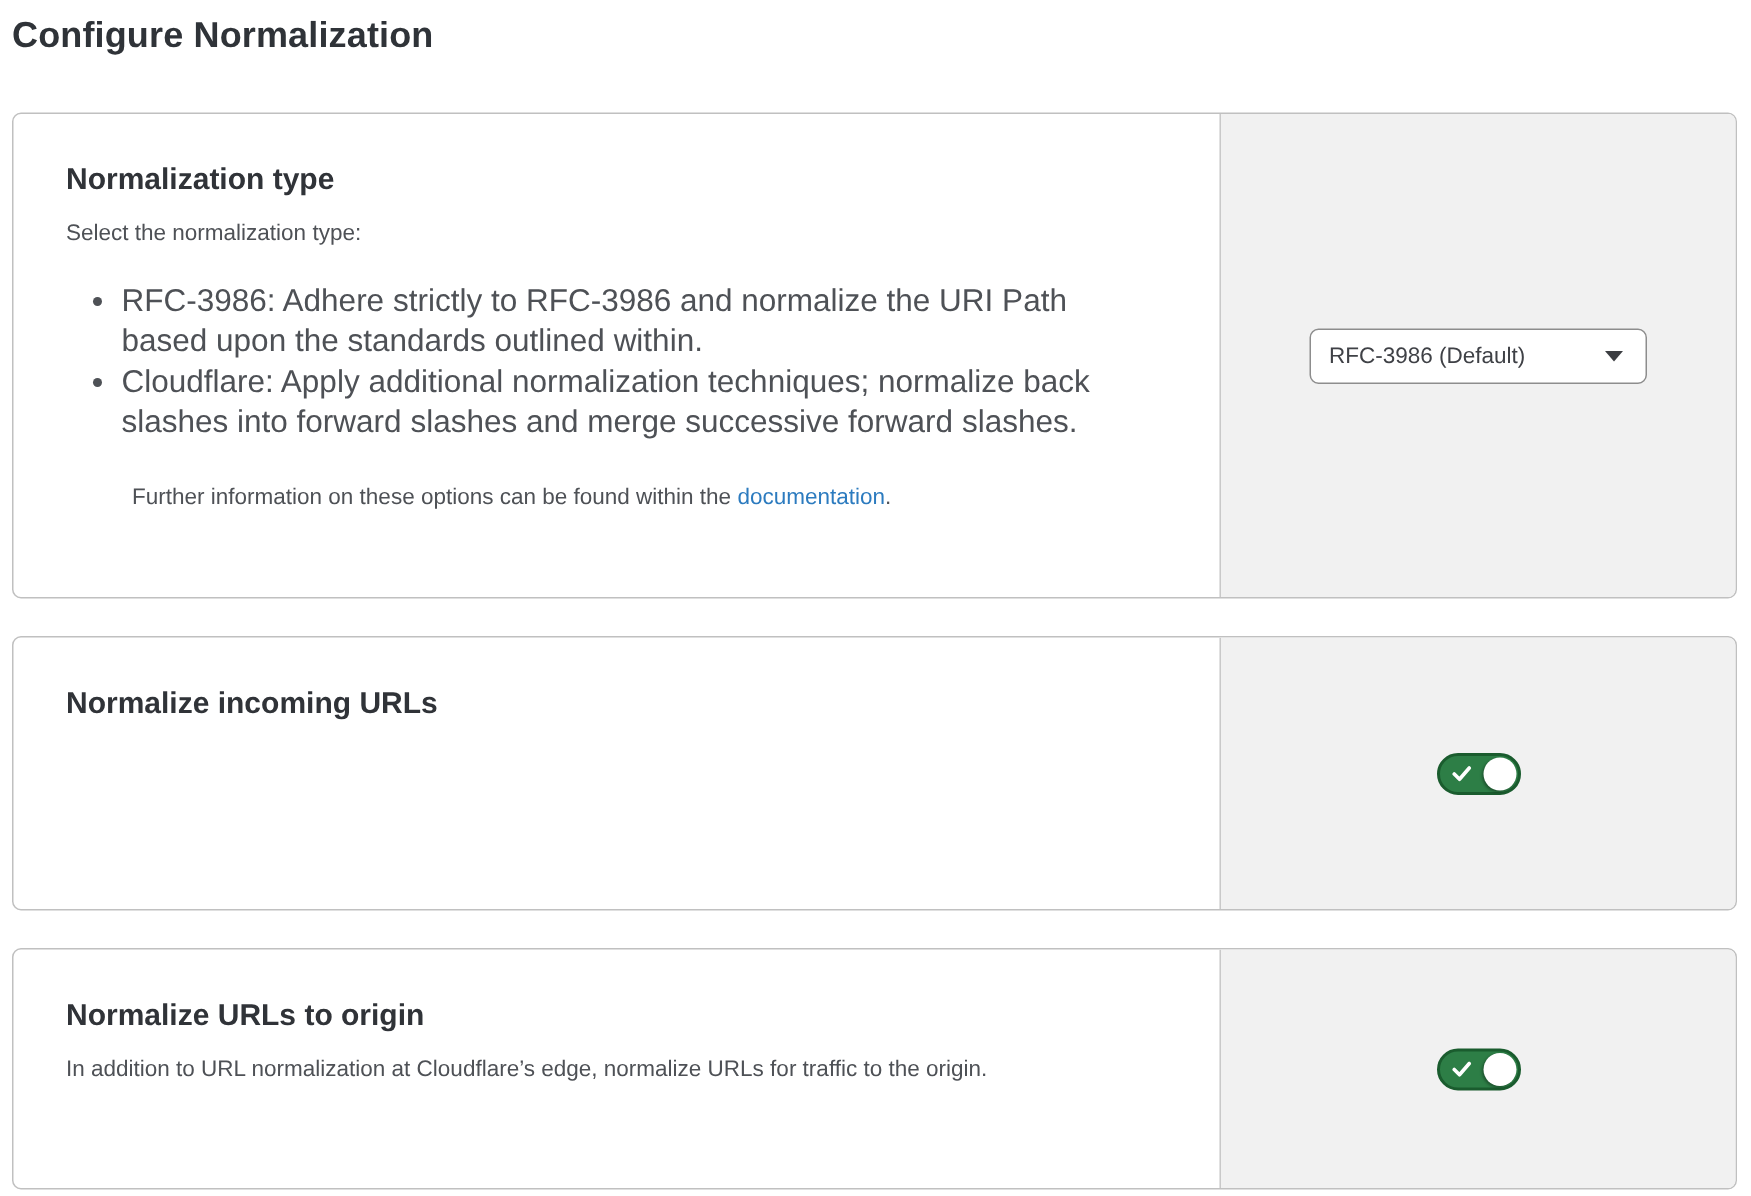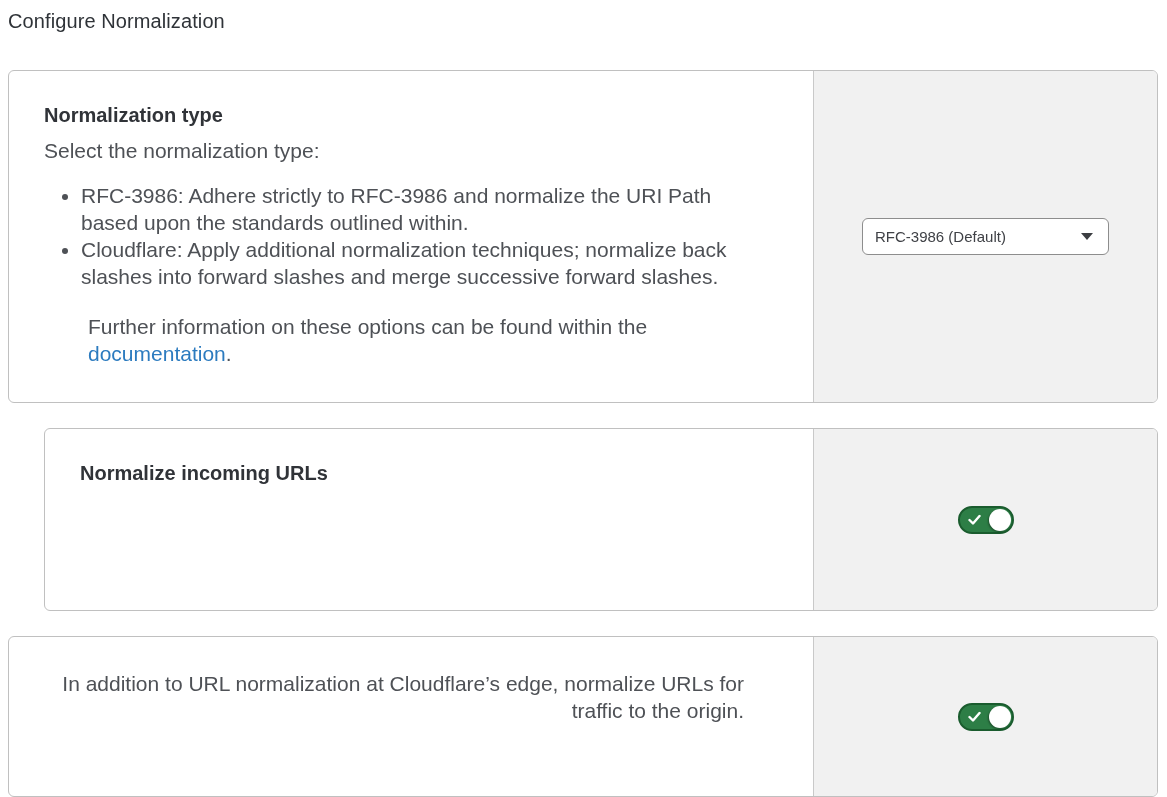--- a/index.html
+++ b/index.html
@@ -4,22 +4,22 @@
 <style>
   * { box-sizing: border-box; margin: 0; padding: 0; }
   html, body { background: #ffffff; }
   body {
     width: 1167px;
     font-family: "Liberation Sans", "DejaVu Sans", sans-serif;
     color: #4e5156;
     padding: 10px 9px 10px 8px;
   }
   .page-title {
-    font-size: 20px;
-    font-weight: 400;
+    font-size: 24px;
+    font-weight: 700;
     color: #2f3338;
     margin: 0 0 37px 0;
     letter-spacing: 0.1px;
   }
   .card {
     display: flex;
     align-items: stretch;
     border: 1px solid var(--card-border, #c0c0c0);
     border-radius: 6px;
     background: #ffffff;
@@ -40,49 +40,49 @@
     align-items: center;
     justify-content: center;
   }
   .card-title {
     font-size: 20px;
     font-weight: 600;
     color: #303338;
     margin: 0 0 10px 0;
   }
   .body-text {
-    font-size: 21px;
+    font-size: 15px;
     line-height: 27px;
     color: #4e5156;
   }
   .card-one { min-height: 324px; }
-  .card-two { min-height: 183px; margin-left: 36px; }
+  .card-two { min-height: 183px; }
   .card-three { min-height: 161px; }
   .bullet-list {
     margin: 18px 0 0 0;
     padding-left: 37px;
     list-style: disc;
   }
   .bullet-list li {
     font-size: 21px;
     line-height: 27px;
     color: #4e5156;
     max-width: 660px;
   }
   .footer-line { margin-top: 23px; margin-left: 44px; }
   .doc-link {
     color: var(--link, #2c7bbf);
     text-decoration: none;
     cursor: pointer;
   }
   .desc-incoming { max-width: 724px; }
-  .desc-origin  { max-width: 700px; text-align: right; }
+  .desc-origin  { max-width: 700px; }
   
   .dropdown {
-    width: 247px;
+    width: 225px;
     height: 37px;
     background: #ffffff;
     border: 1px solid #8d8d8d;
     border-radius: 6px;
     display: flex;
     align-items: center;
     justify-content: space-between;
     padding: 0 15px 0 12px;
     cursor: pointer;
   }
@@ -158,20 +158,21 @@
           <path d="M1.5 5.5 L5 9 L11.5 1.5" stroke="#ffffff" stroke-width="2.4" stroke-linecap="round" stroke-linejoin="round"></path>
         </svg>
       </span>
       <span class="toggle-knob"></span>
     </div>
   </div>
 </section>
 
 <section class="card card-three">
   <div class="card-content">
+    <h2 class="card-title">Normalize URLs to origin</h2>
     <p class="body-text desc-origin">In addition to URL normalization at Cloudflare’s edge, normalize URLs for traffic to the origin.</p>
   </div>
   <div class="card-aside">
     <div class="toggle">
       <span class="toggle-check">
         <svg width="13" height="11" viewBox="0 0 13 11" fill="none">
           <path d="M1.5 5.5 L5 9 L11.5 1.5" stroke="#ffffff" stroke-width="2.4" stroke-linecap="round" stroke-linejoin="round"></path>
         </svg>
       </span>
       <span class="toggle-knob"></span>

